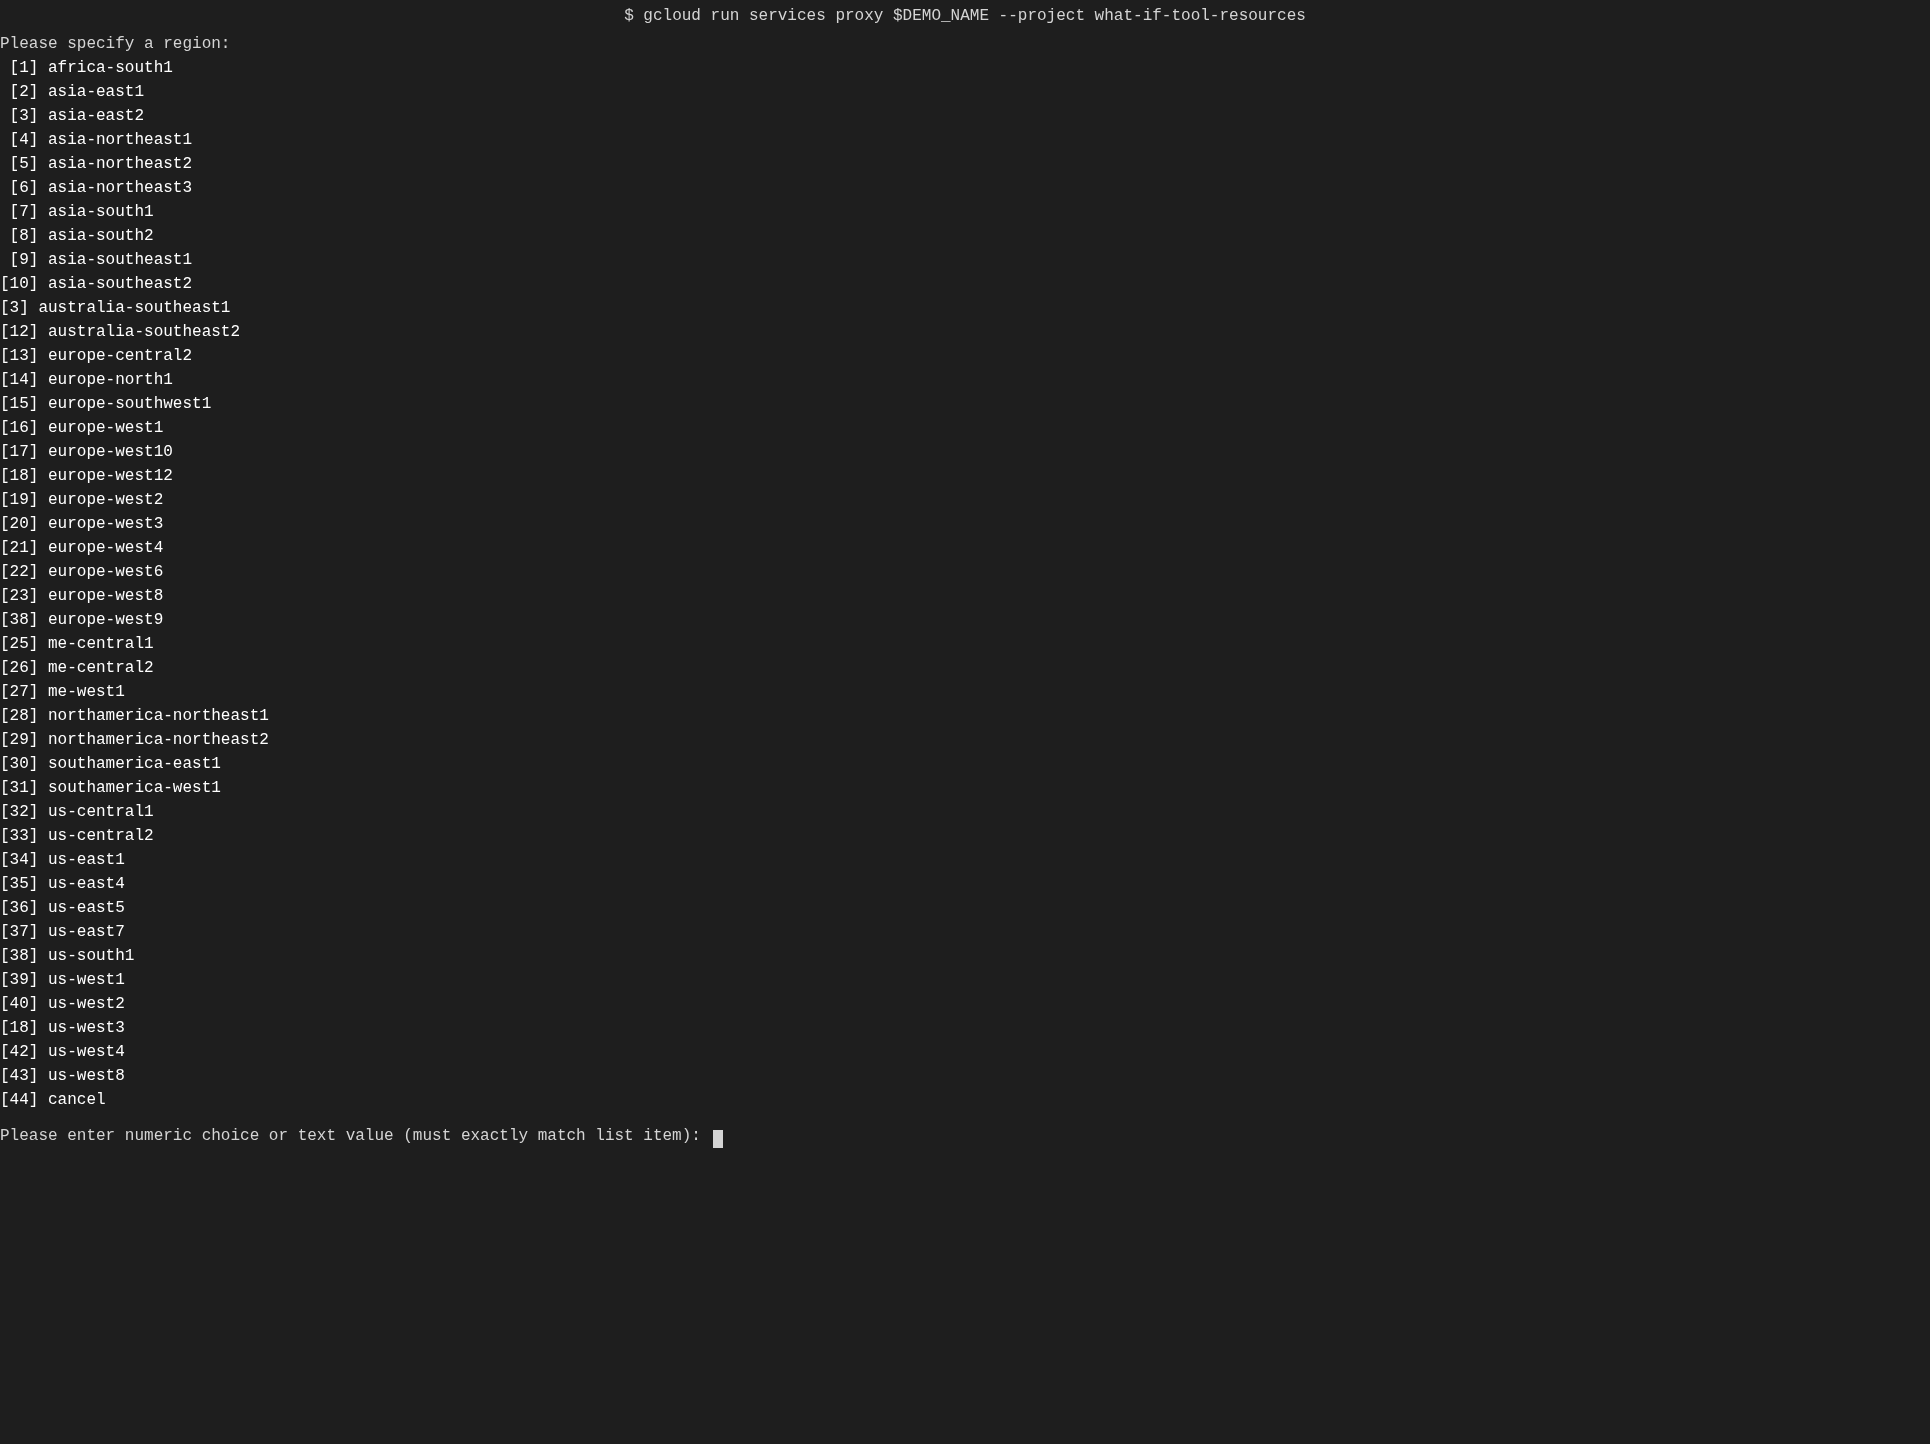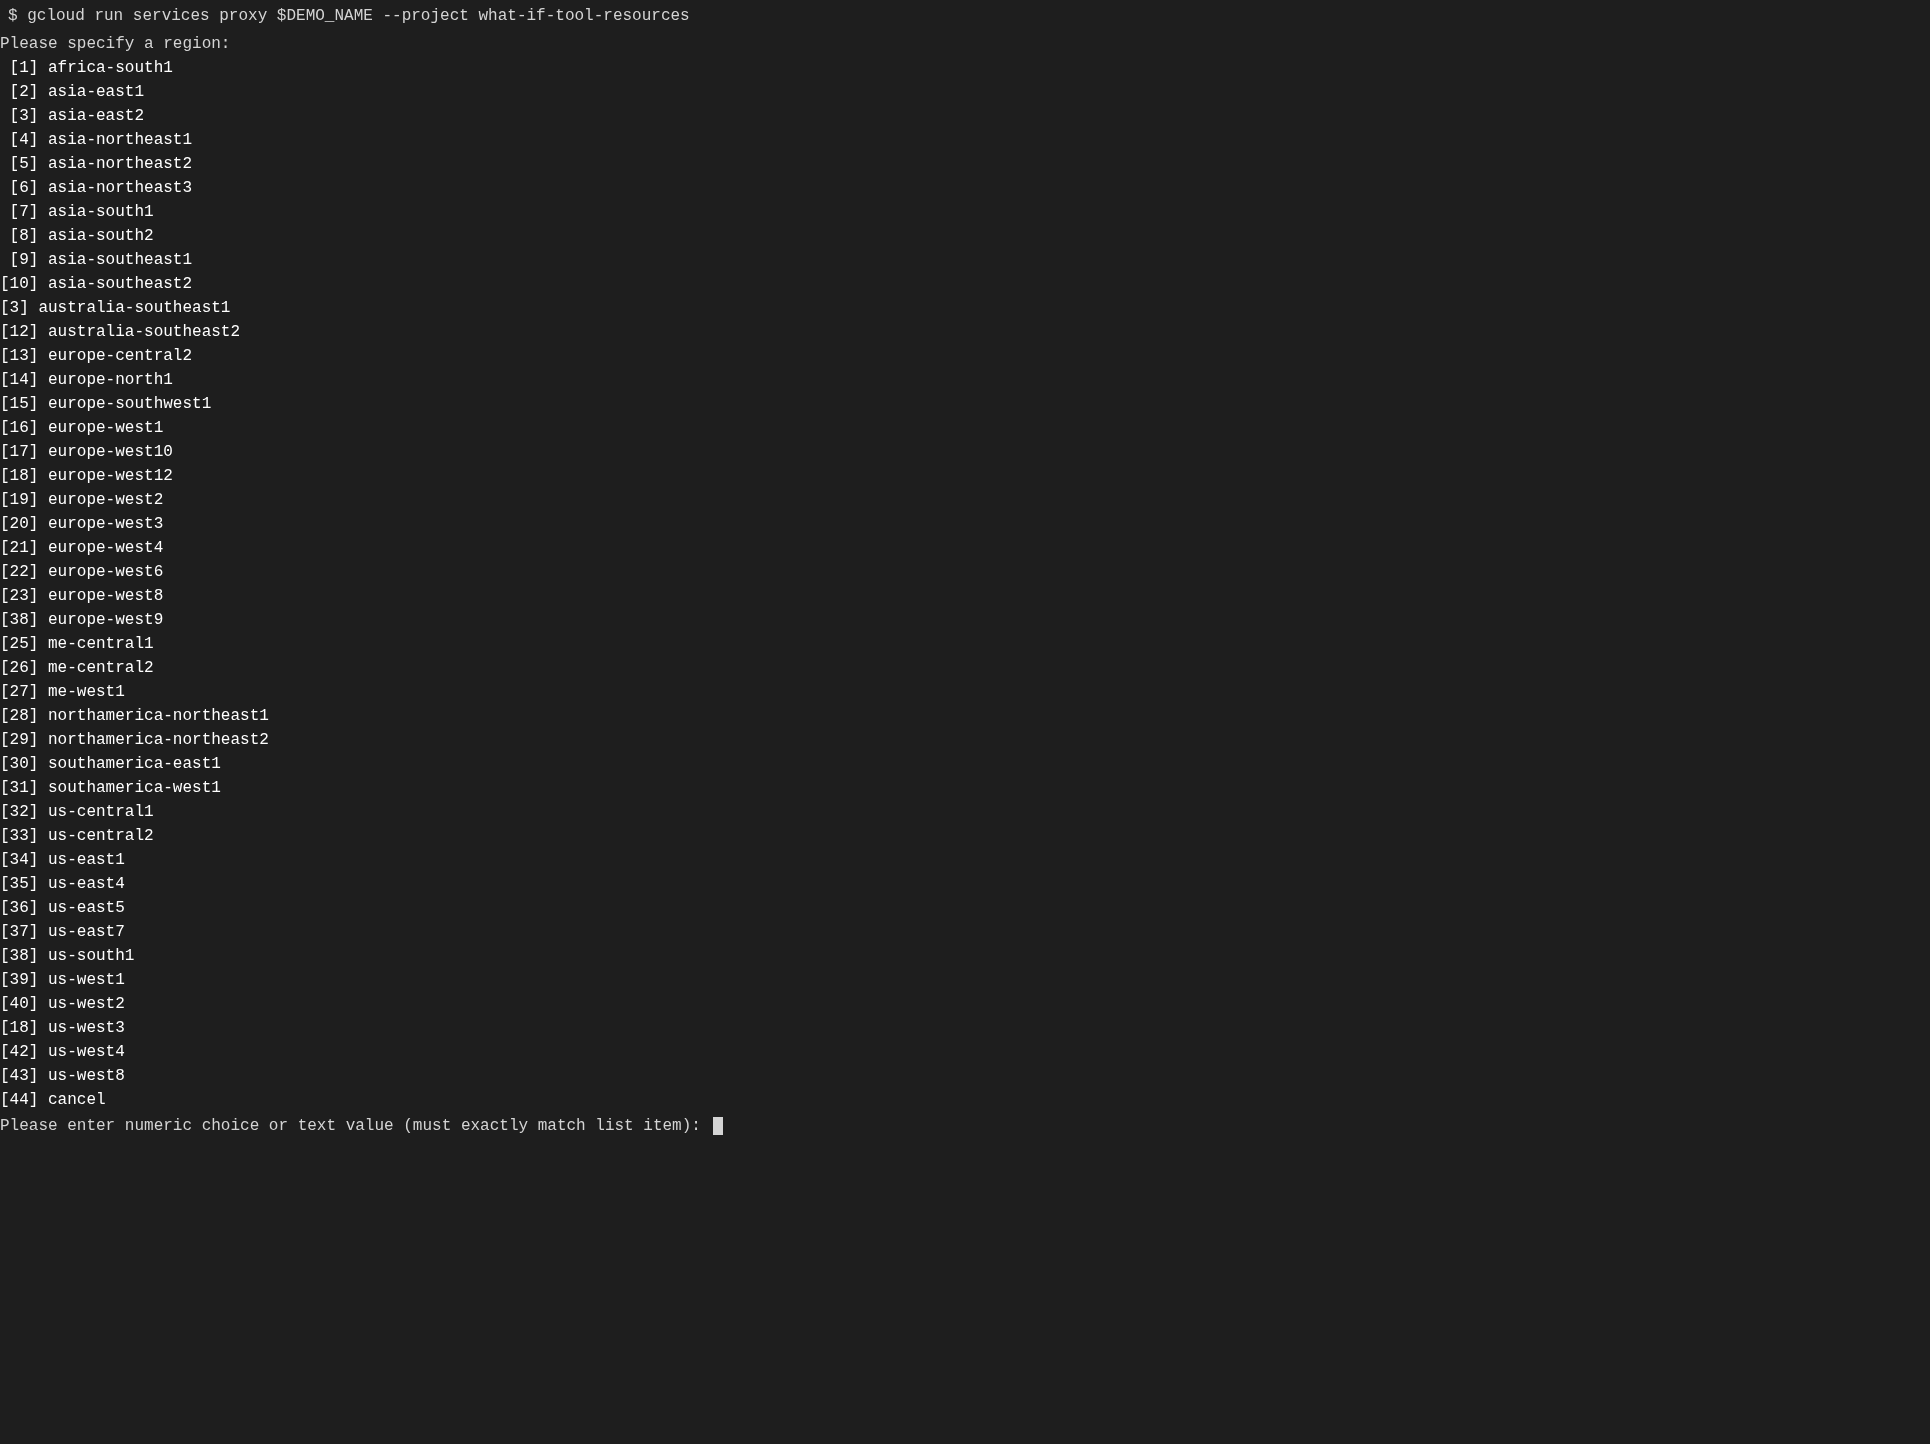--- a/index.html
+++ b/index.html
@@ -23,22 +23,22 @@
     .terminal {
       width: 100%;
       min-height: 1444px;
       background-color: #1e1e1e;
       padding: 0;
       display: flex;
       flex-direction: column;
     }
 
     .command-line {
-      text-align: left;
-      padding: 4px 8px;
+      text-align: center;
+      padding: 4px 18px;
       color: #d4d4d4;
       white-space: pre;
     }
 
     .content {
       padding: 0 0;
       flex: 1;
     }
 
     .prompt-text {
@@ -50,24 +50,24 @@
       list-style: none;
     }
 
     .region-item {
       white-space: pre;
       color: #ffffff;
     }
 
     .input-line {
       display: flex;
-      align-items: center;
+      align-items: flex-end;
       white-space: pre;
       color: #d4d4d4;
-      margin-top: 2px;
+      margin-top: 12px;
     }
 
     .cursor {
       display: inline-block;
       width: 10px;
       height: 18px;
       background-color: #d4d4d4;
       vertical-align: text-bottom;
       margin-left: 2px;
     }

